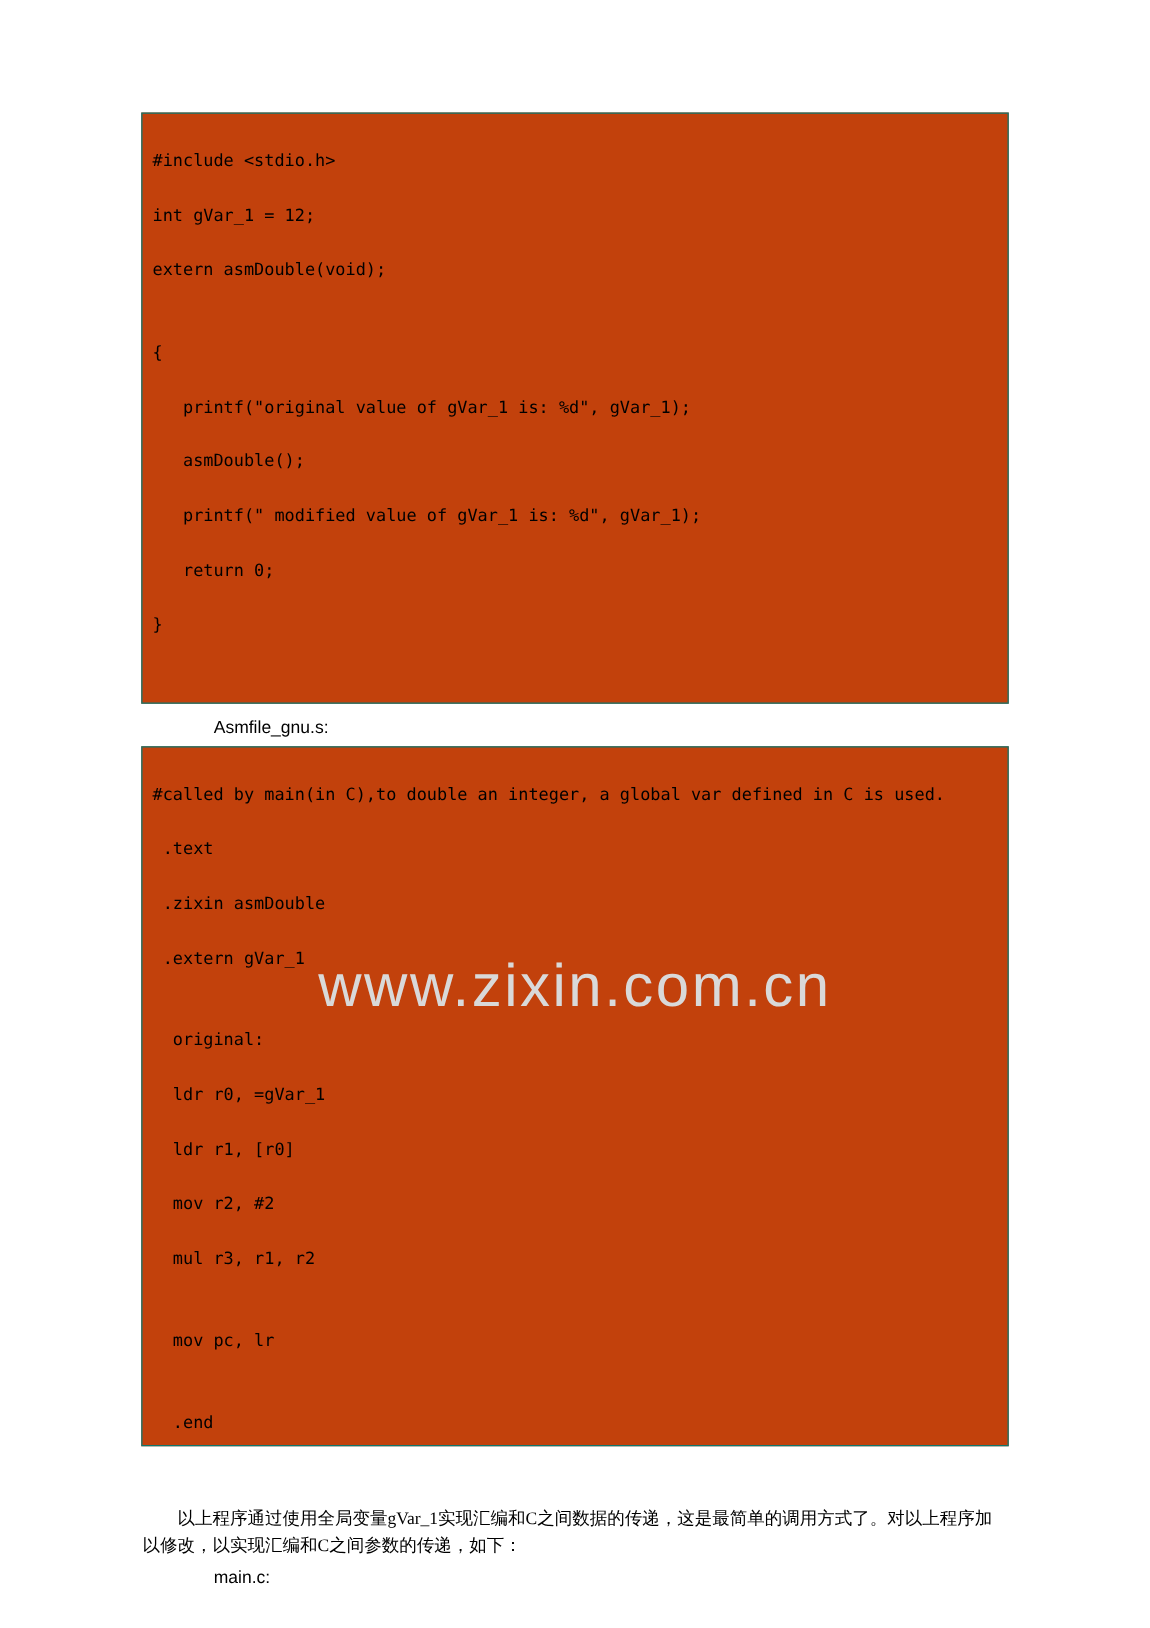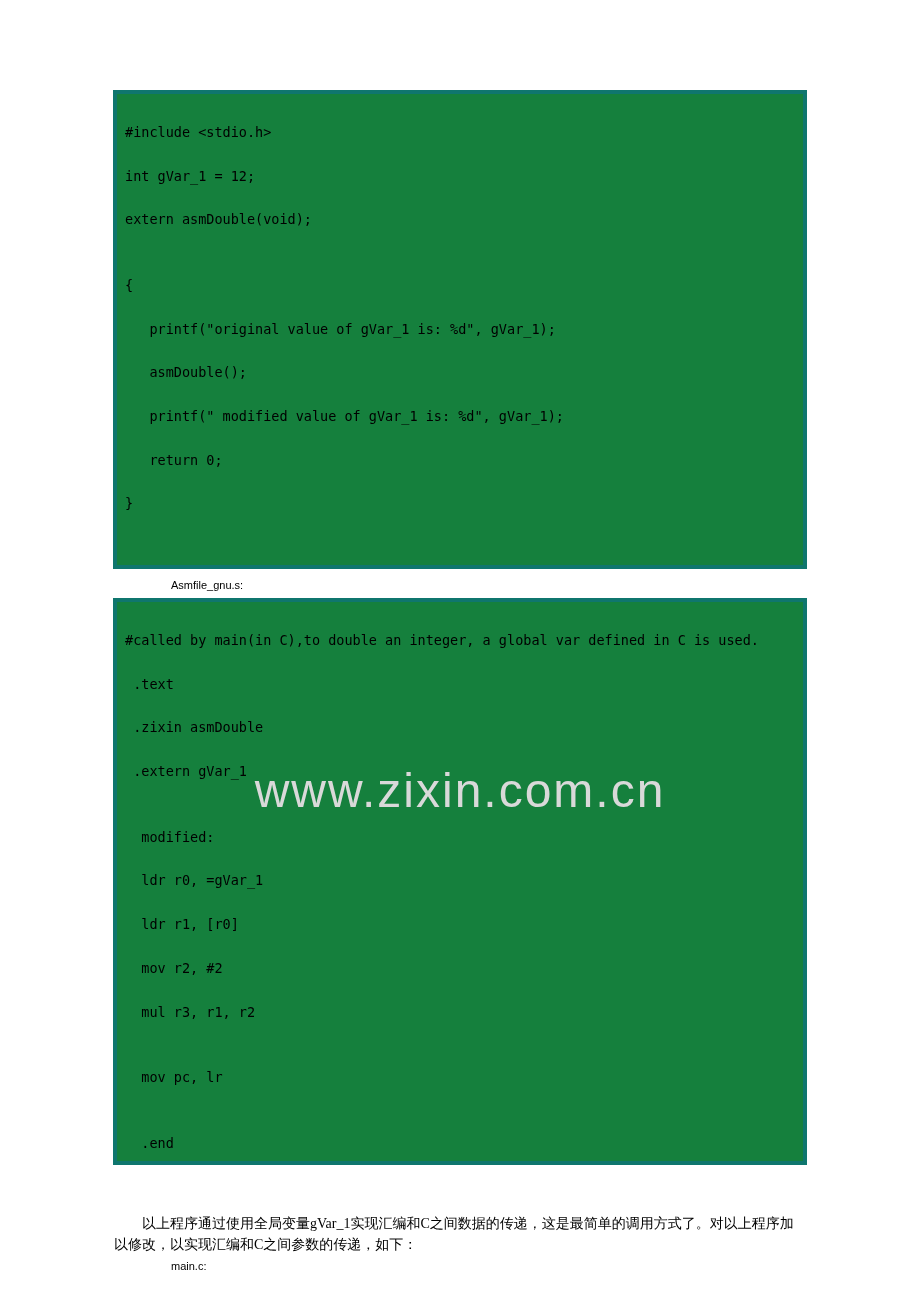--- a/index.html
+++ b/index.html
@@ -7,32 +7,32 @@
     background: #ffffff;
     font-family: "SimSun", "Songti SC", serif;
     width: 920px;
     margin: 0 auto;
     padding: 0;
   }
   .page {
     padding: 90px 113px 40px 113px;
   }
   .code-block {
-    background: #15803d;
-    border: 4px solid #0f766e;
+    background: #c2410c;
+    border: 1px solid #0f766e;
     padding: 6px 8px;
     margin-bottom: 8px;
     font-family: "NSimSun", "SimSun", monospace;
     font-size: 13.5px;
     line-height: 1.62;
     white-space: pre;
   }
   .label {
     font-family: Arial, "Microsoft YaHei", sans-serif;
-    font-size: 11px;
+    font-size: 14px;
     line-height: 1.55;
     padding-left: 58px;
     margin: 2px 0 4px 0;
   }
   .para {
     font-family: "SimSun", "Songti SC", serif;
     font-size: 14px;
     line-height: 1.55;
     padding: 0 1px;
     margin: 2px 0 0 0;
@@ -75,21 +75,21 @@
 
   <div class="label">Asmfile_gnu.s:</div>
 
   <div class="wm-wrap">
     <div class="code-block">
 <span class="line">#called by main(in C),to double an integer, a global var defined in C is used.</span>
 <span class="line"> .text</span>
 <span class="line"> .zixin asmDouble</span>
 <span class="line"> .extern gVar_1</span>
 <span class="line"></span>
-<span class="line">  modified:</span>
+<span class="line">  original:</span>
 <span class="line">  ldr r0, =gVar_1</span>
 <span class="line">  ldr r1, [r0]</span>
 <span class="line">  mov r2, #2</span>
 <span class="line">  mul r3, r1, r2</span>
 <span class="line"></span>
 <span class="line">  mov pc, lr</span>
 <span class="line"></span>
 <span class="line">  .end</span></div>
     <div class="watermark" style="top:165px;">www.zixin.com.cn</div>
   </div>

